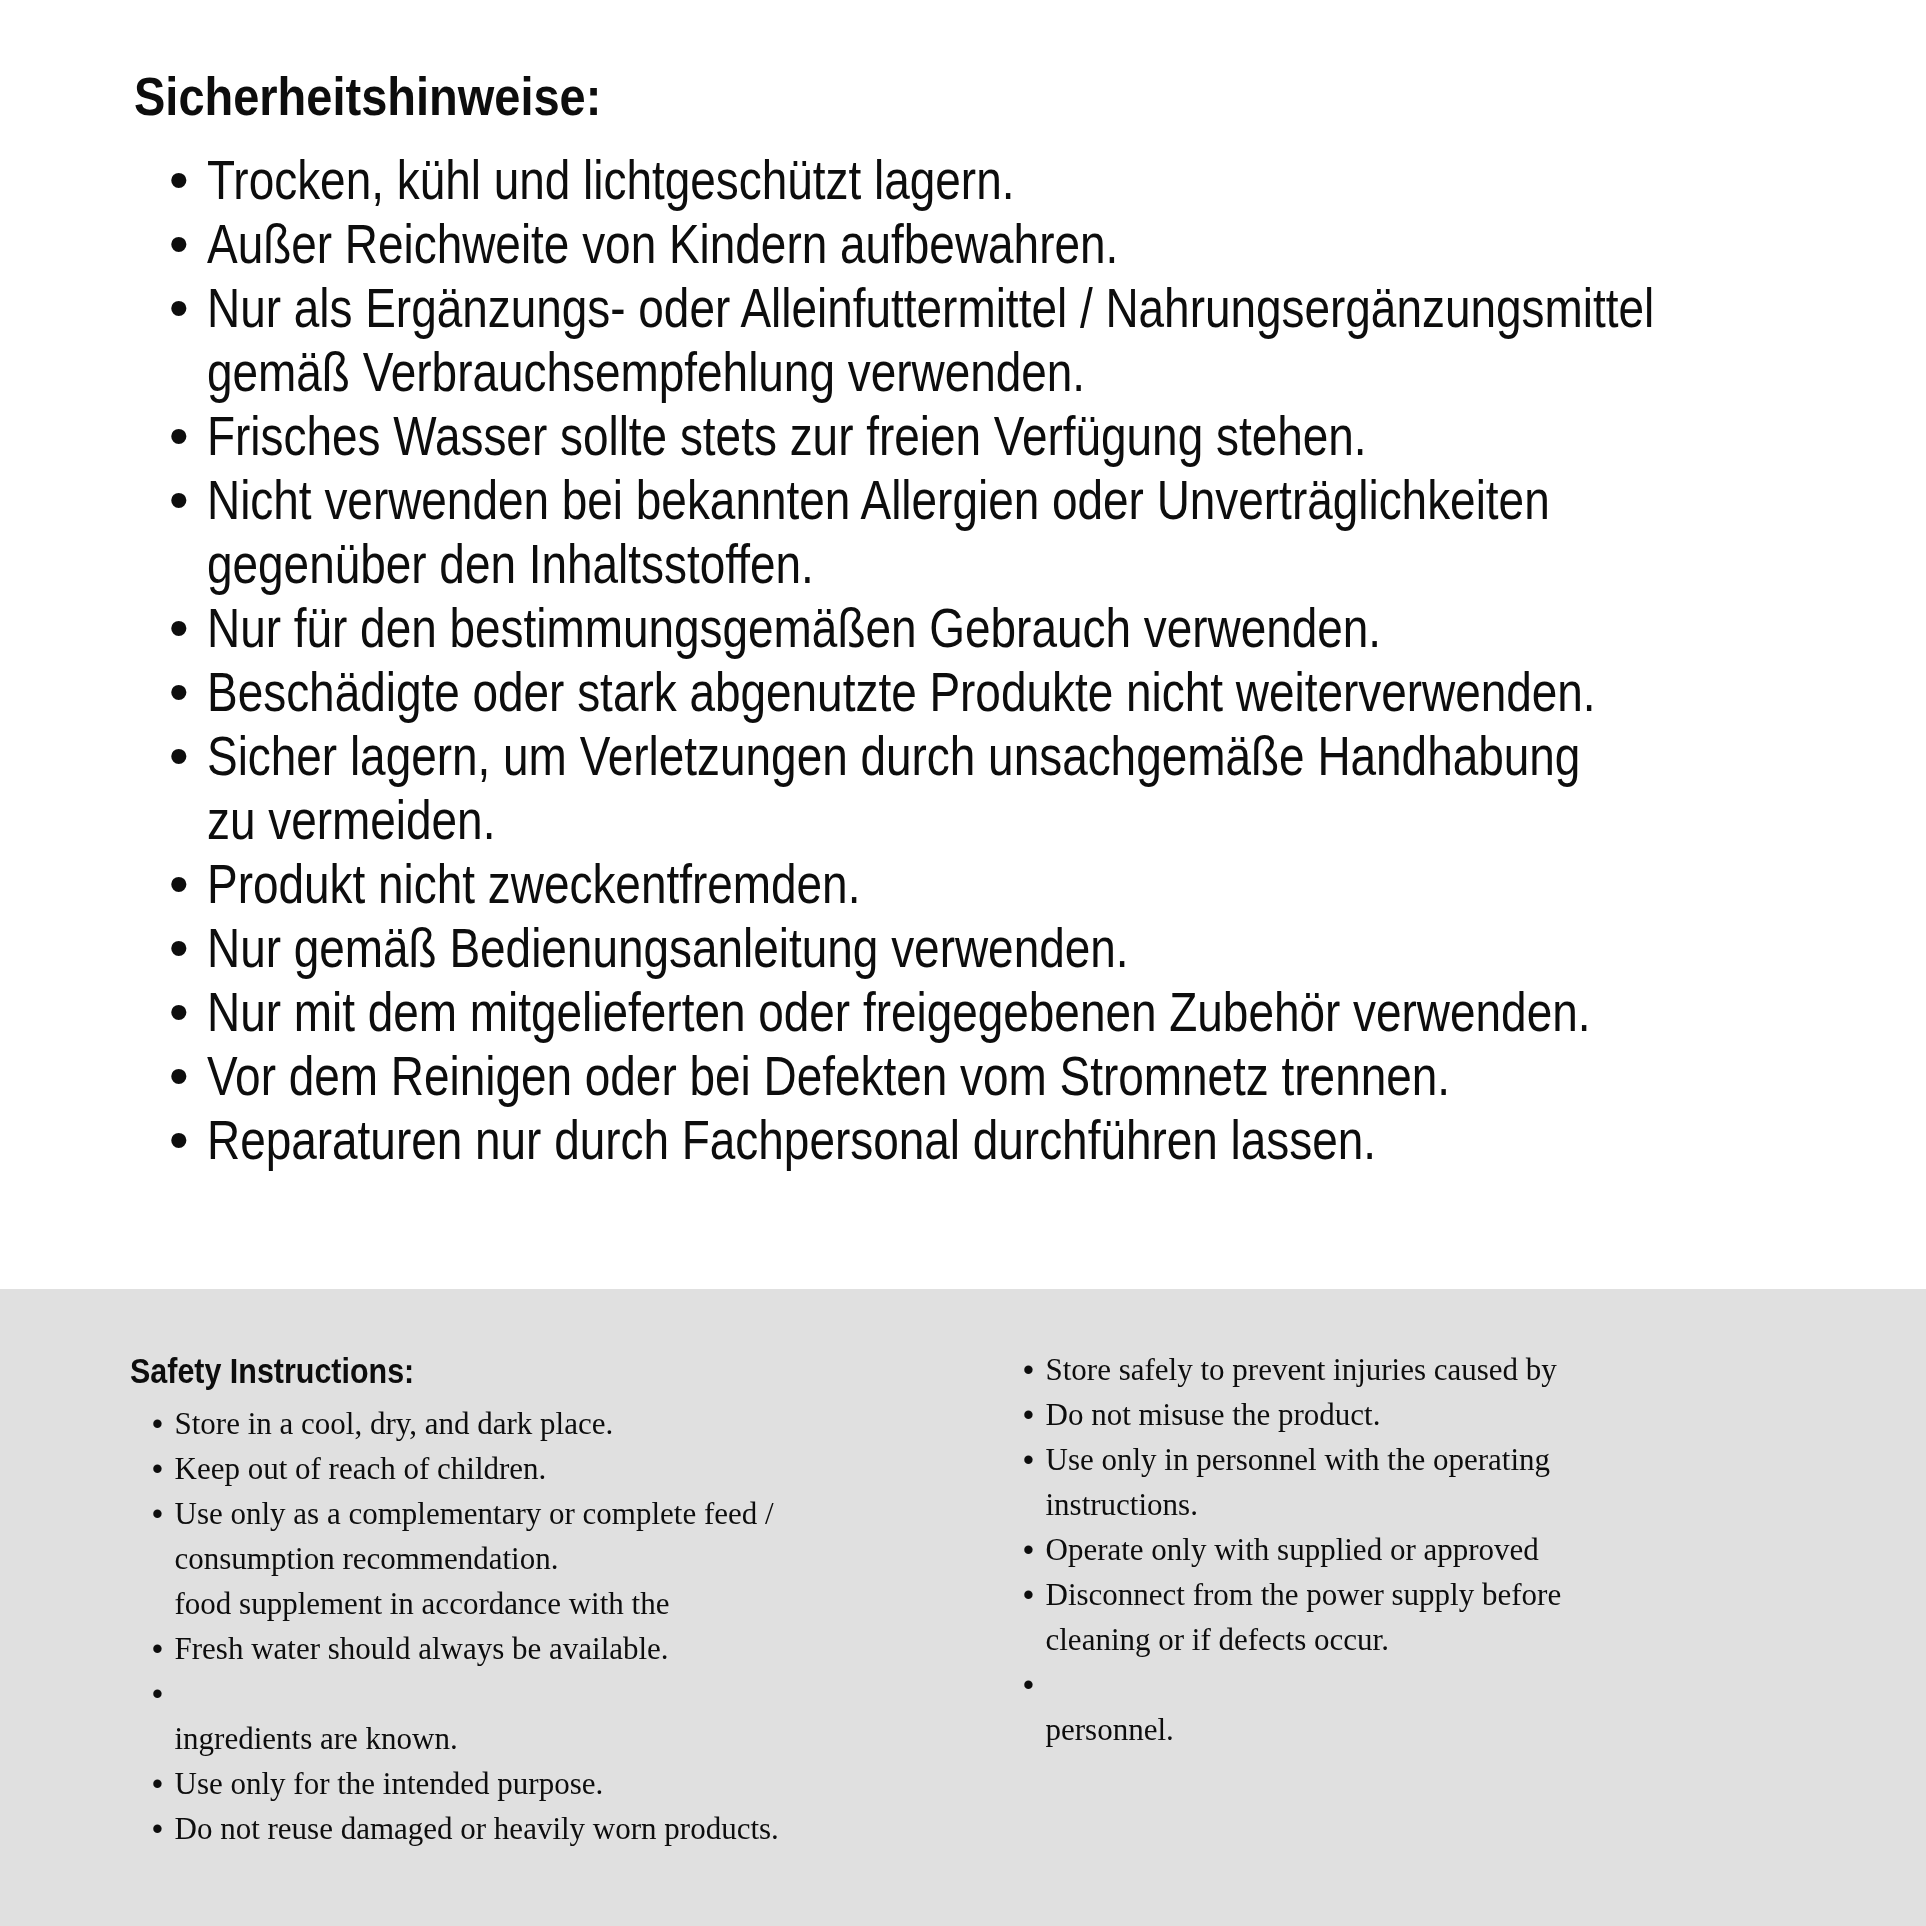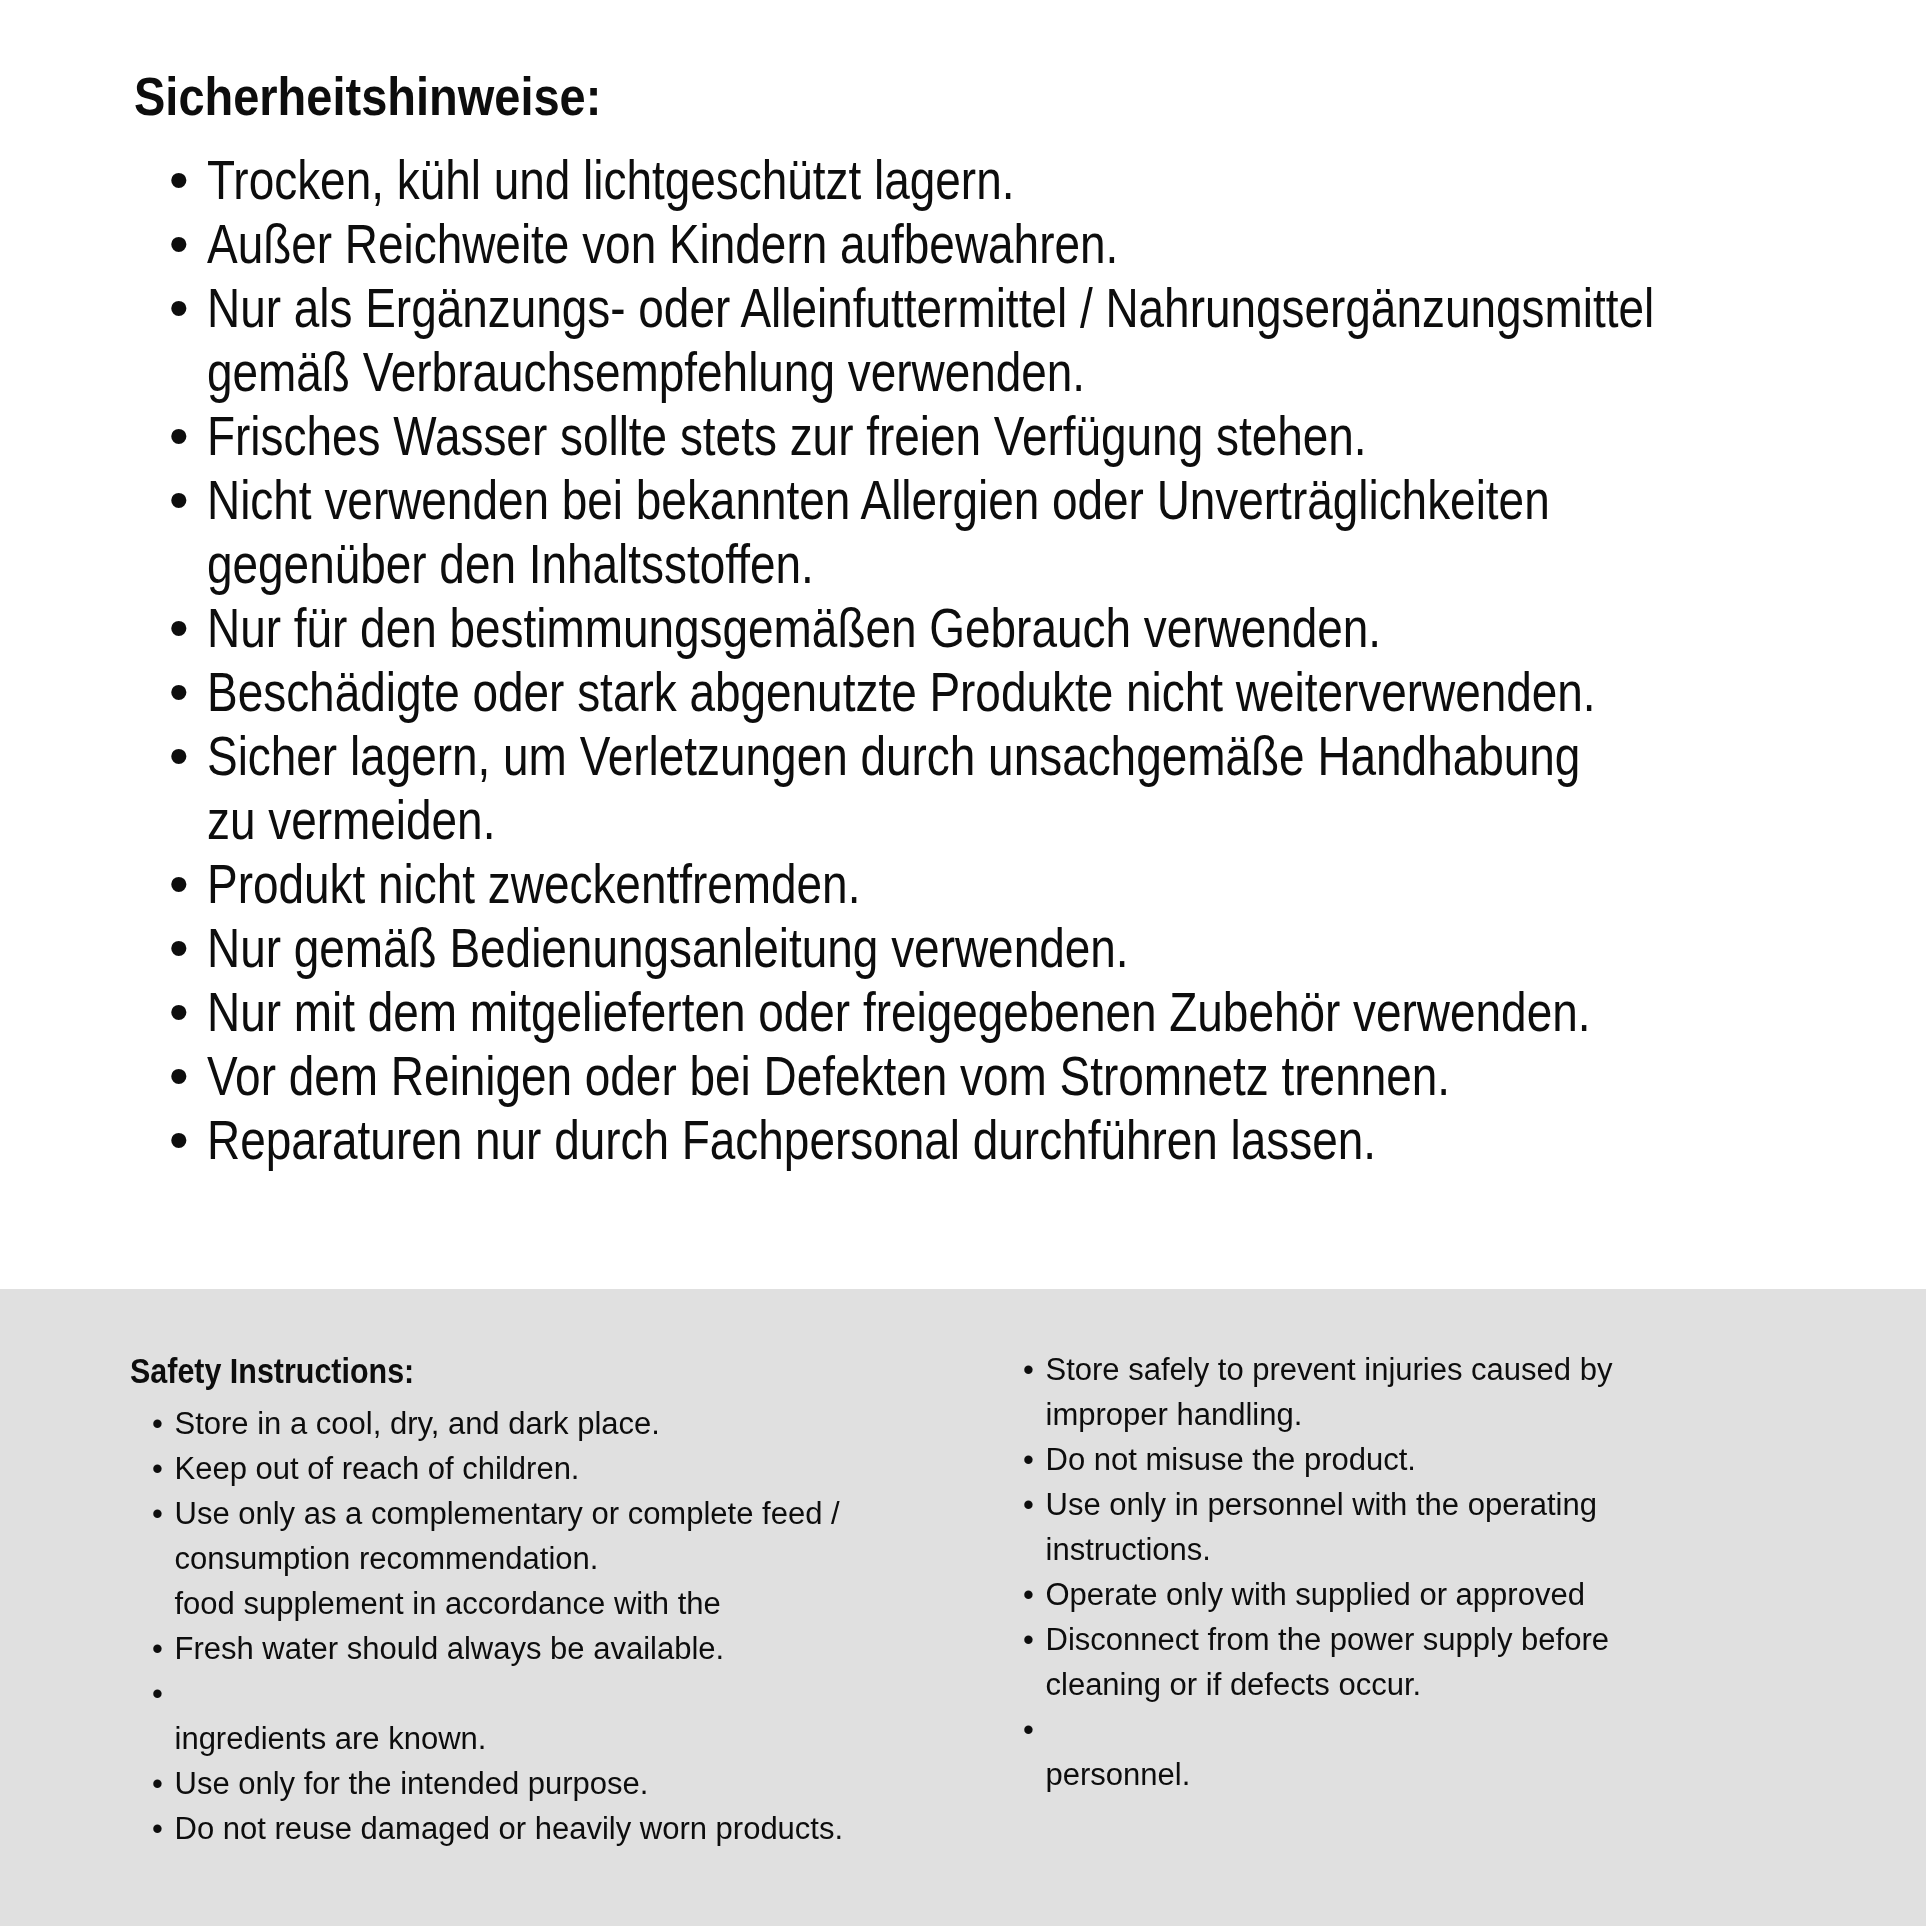--- a/index.html
+++ b/index.html
@@ -48,21 +48,21 @@
   .en-left{left:152px;top:112px;}
   .en-right{left:1023px;top:58px;}
   .en-list .row{
     position:relative;height:45px;line-height:45px;
     padding-left:22.5px;font-size:31px;
   }
   .en-list .bullet{
     position:absolute;left:0;top:0;line-height:45px;font-size:31px;
   }
   .en-list .line-text{
-    display:inline-block;white-space:nowrap;line-height:45px;
+    display:inline-block;white-space:nowrap;line-height:45px;font-family:Liberation Serif, serif;
   }
 </style>
 </head>
 <body>
 
 <div>
   <h1 class="de-heading">Sicherheitshinweise:</h1>
   <div class="de-list">
       <div class="row"><span class="bullet">•</span><span class="line-text">Trocken, kühl und lichtgeschützt lagern.</span></div>
       <div class="row"><span class="bullet">•</span><span class="line-text">Außer Reichweite von Kindern aufbewahren.</span></div>
@@ -92,21 +92,20 @@
       <div class="row"><span class="bullet"></span><span class="line-text">consumption recommendation.</span></div>
       <div class="row"><span class="bullet"></span><span class="line-text">food supplement in accordance with the</span></div>
       <div class="row"><span class="bullet">•</span><span class="line-text">Fresh water should always be available.</span></div>
       <div class="row"><span class="bullet">•</span></div>
       <div class="row"><span class="bullet"></span><span class="line-text">ingredients are known.</span></div>
       <div class="row"><span class="bullet">•</span><span class="line-text">Use only for the intended purpose.</span></div>
       <div class="row"><span class="bullet">•</span><span class="line-text">Do not reuse damaged or heavily worn products.</span></div>
     </div>
   <div class="en-list en-right">
       <div class="row"><span class="bullet">•</span><span class="line-text">Store safely to prevent injuries caused by</span></div>
-      <div class="row"><span class="bullet"></span><span class="line-text">improper handling.</span></div>
       <div class="row"><span class="bullet">•</span><span class="line-text">Do not misuse the product.</span></div>
       <div class="row"><span class="bullet">•</span><span class="line-text">Use only in personnel with the operating</span></div>
       <div class="row"><span class="bullet"></span><span class="line-text">instructions.</span></div>
       <div class="row"><span class="bullet">•</span><span class="line-text">Operate only with supplied or approved</span></div>
       <div class="row"><span class="bullet">•</span><span class="line-text">Disconnect from the power supply before</span></div>
       <div class="row"><span class="bullet"></span><span class="line-text">cleaning or if defects occur.</span></div>
       <div class="row"><span class="bullet">•</span></div>
       <div class="row"><span class="bullet"></span><span class="line-text">personnel.</span></div>
     </div>
 </div>

